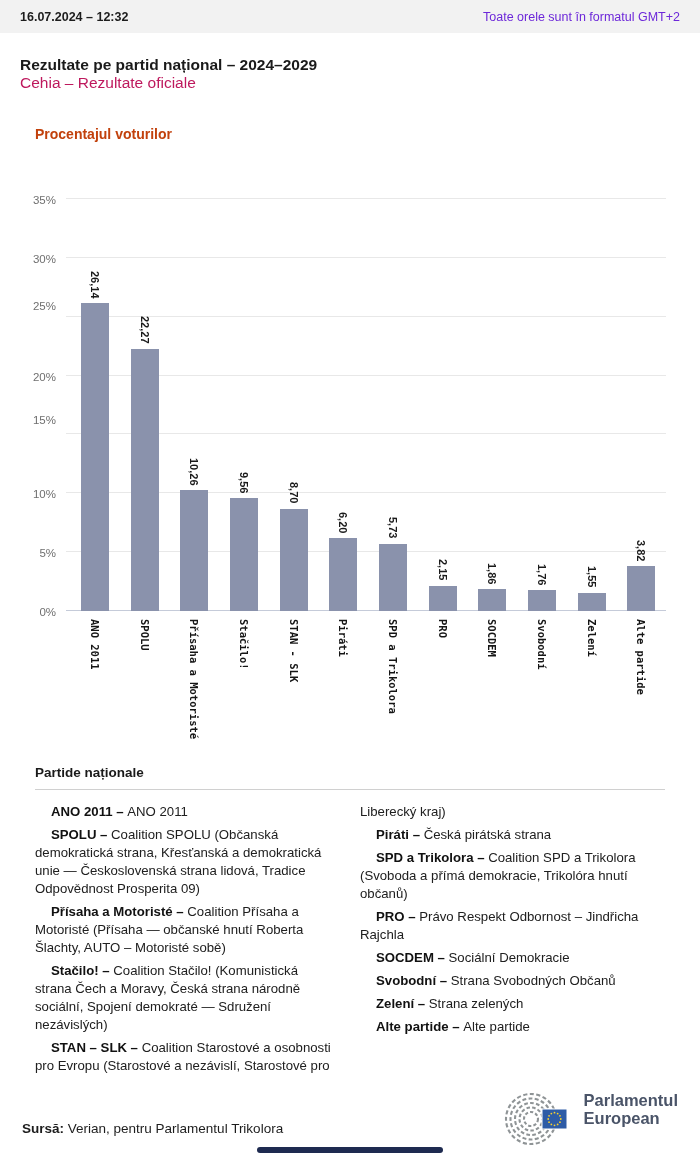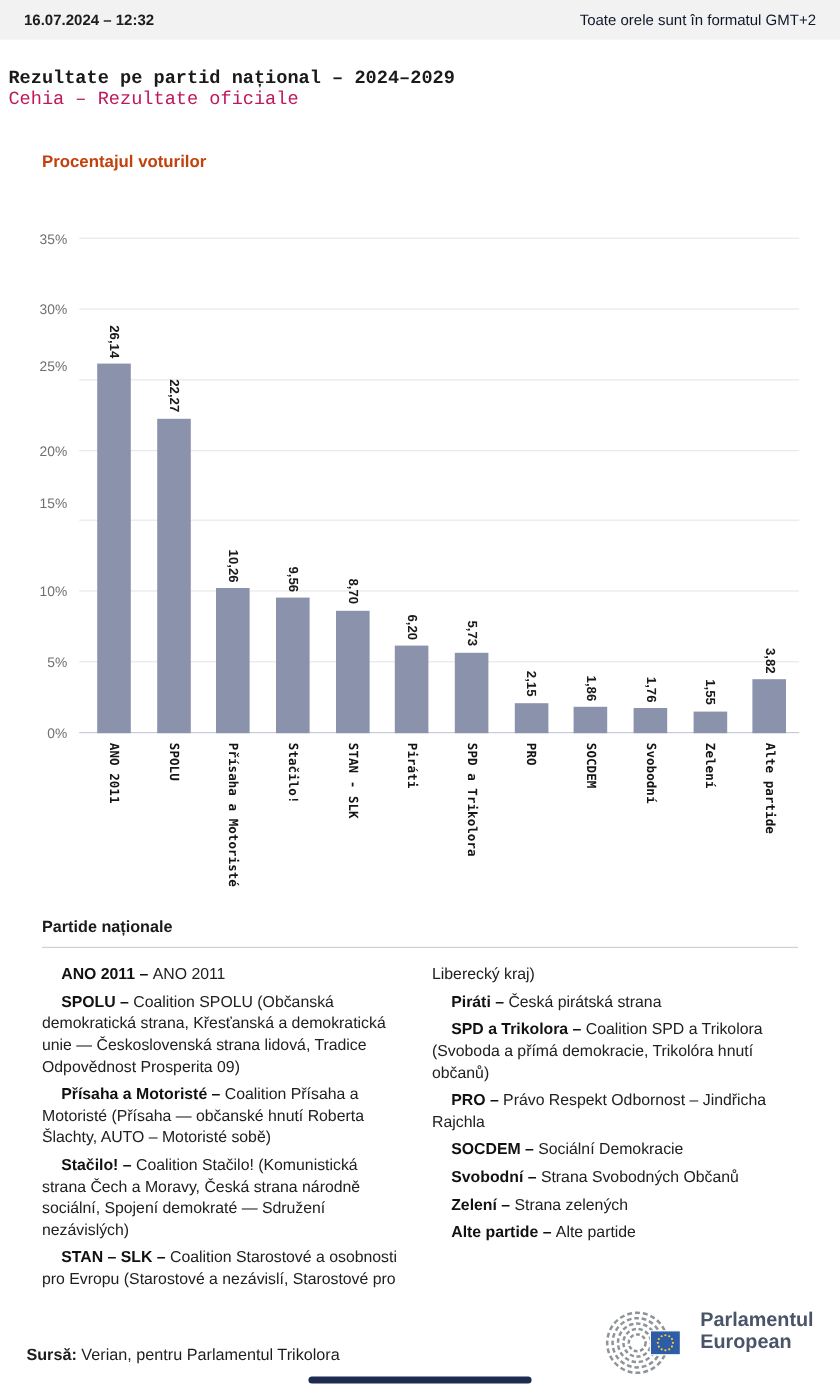--- a/index.html
+++ b/index.html
@@ -2,23 +2,23 @@
 <html><head>
 <meta charset="utf-8">
 <style>
   html,body{margin:0;padding:0;background:#fff;}
   #page{position:relative;width:700px;height:1154px;background:#ffffff;overflow:hidden;
         font-family:"Liberation Sans",sans-serif;color:#1d1d1d;}
   
   .topbar{height:33px;background:#f2f2f2;display:flex;align-items:center;
           justify-content:space-between;padding:0 20px;box-sizing:border-box;}
   .topbar .dt{font-weight:bold;font-size:12.5px;color:#1d1d1d;}
-  .topbar .tz{font-size:12.5px;color:#0f172a;}
-  
-  .titleblock{padding:23px 20px 0 7px;font-family:Liberation Mono, monospace;}
+  .topbar .tz{font-size:12.5px;color:#6d28d9;}
+  
+  .titleblock{padding:23px 20px 0 20px;}
   .h1{font-size:15.5px;font-weight:bold;color:#1a1a1a;}
   .h2{font-size:15.5px;color:#be185d;}
   .charttitle{margin:34px 0 0 35px;font-size:14px;font-weight:bold;color:#c2410c;}
   
   .chart{position:relative;margin:57px 34px 0 70px;height:412px;}
   .gridline{position:absolute;left:-4px;right:0;height:1px;background:#e8e8e8;}
   .gridline.baseline{background:#c5cbd9;}
   .ytick{position:absolute;left:-70px;width:56px;text-align:right;font-size:11.5px;color:#6f6f6f;}
   .cols{position:absolute;left:0;right:0;top:0;bottom:0;display:flex;}
   .col{flex:1;position:relative;}

